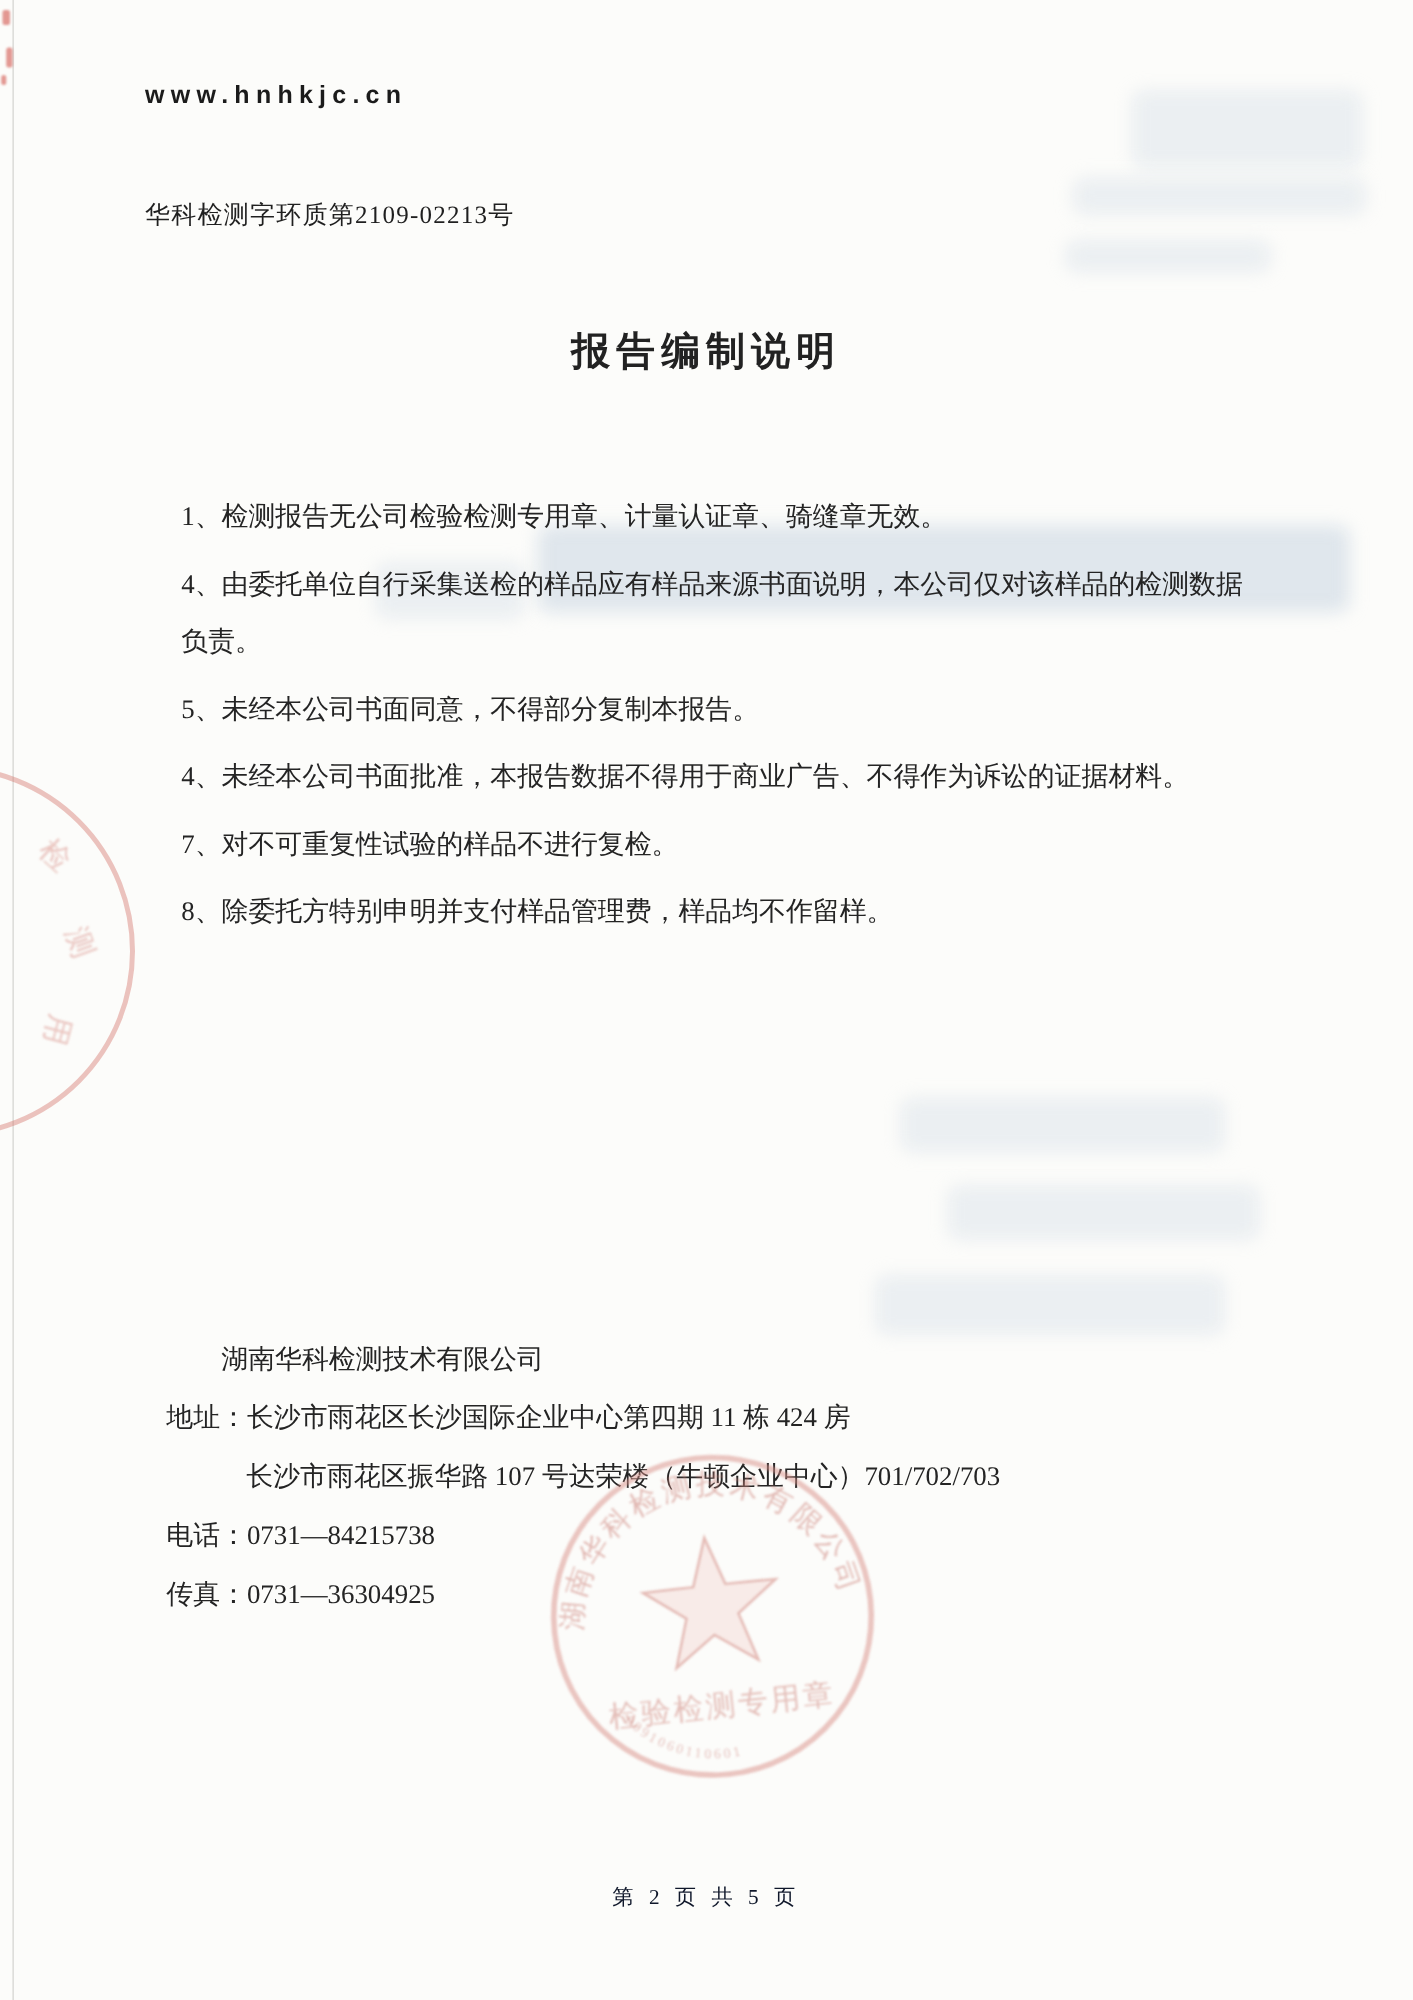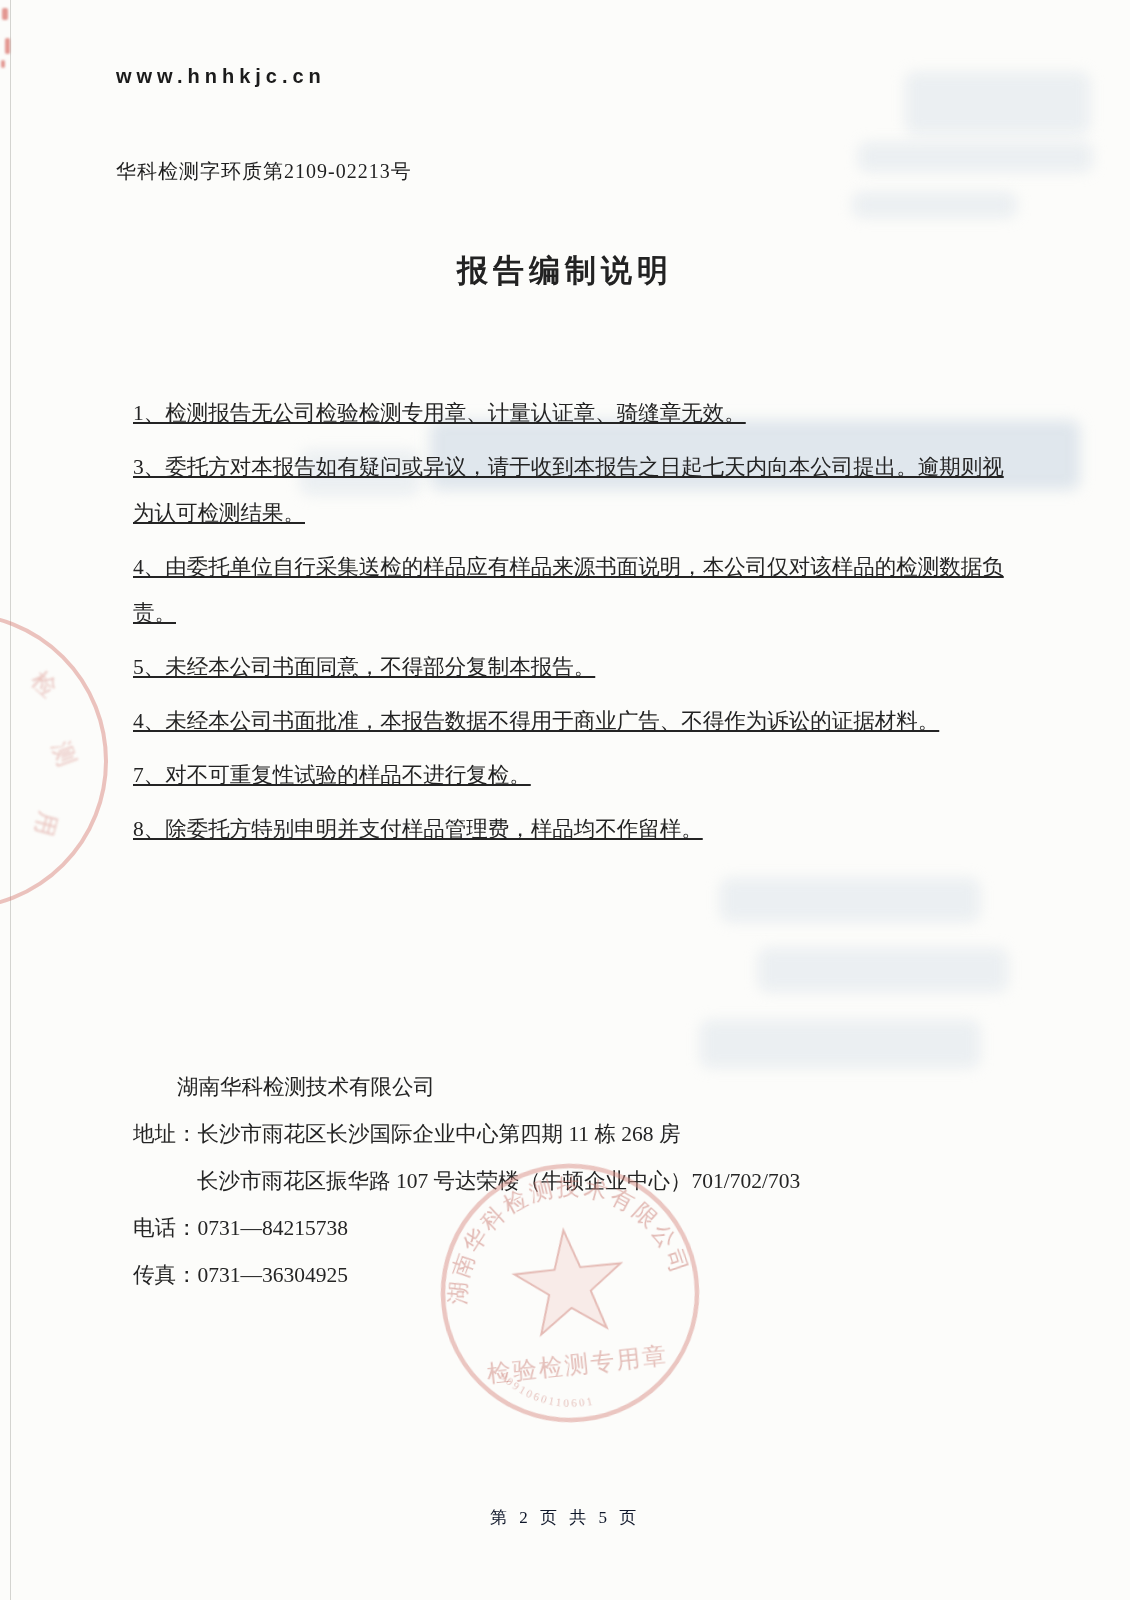--- a/index.html
+++ b/index.html
@@ -23,26 +23,26 @@
   .logo-cn-block{margin-left:16px;}
   .logo-cn{font-size:36px;color:#606060;letter-spacing:7px;line-height:1;margin-top:2px;}
   .logo-sub{font-family:"Liberation Sans","DejaVu Sans",sans-serif;font-size:10px;color:#8d8d8d;letter-spacing:4.5px;margin-top:4px;}
   .website{
     font-family:"Liberation Sans","DejaVu Sans",sans-serif;
     font-weight:bold;font-size:20px;color:#1b1b1b;letter-spacing:5px;margin-top:3px;
   }
   .cert-no{position:absolute;left:116px;top:158px;font-size:20px;color:#1f1f1f;letter-spacing:1px;}
 
   
-  .doc-title{position:absolute;top:250px;left:0;width:100%;text-align:center;
+  .doc-title{position:absolute;top:260px;left:0;width:100%;text-align:center;
     font-size:31px;font-weight:bold;letter-spacing:5px;color:#222;}
 
   
   .notes{position:absolute;left:133px;top:390px;width:880px;font-size:21.5px;line-height:46px;color:#242424;}
-  .notes p{margin:0 0 8px 0;text-decoration:underline;}
+  .notes p{margin:0 0 8px 12px;}
 
   
   .company{position:absolute;left:133px;top:1064px;width:900px;font-size:21.5px;line-height:47px;color:#242424;}
   .company p{margin:0;}
   .co-name{padding-left:44px;}
   .indent2{padding-left:64px;}
 
   
   .page-footer{position:absolute;top:1506px;left:0;width:100%;text-align:center;
     font-size:17px;letter-spacing:4px;color:#0f172a;}
@@ -76,31 +76,30 @@
 
 <div class="logo-wrap">
   <div class="website">www.hnhkjc.cn</div>
 </div>
 <div class="cert-no">华科检测字环质第2109-02213号</div>
 
 <div class="doc-title">报告编制说明</div>
 
 <div class="notes">
   <p>1、检测报告无公司检验检测专用章、计量认证章、骑缝章无效。</p>
-  <p>3、委托方对本报告如有疑问或异议，请于收到本报告之日起七天内向本公司提出。逾期则视为认可检测结果。</p>
   <p>4、由委托单位自行采集送检的样品应有样品来源书面说明，本公司仅对该样品的检测数据负责。</p>
   <p>5、未经本公司书面同意，不得部分复制本报告。</p>
   <p>4、未经本公司书面批准，本报告数据不得用于商业广告、不得作为诉讼的证据材料。</p>
   <p>7、对不可重复性试验的样品不进行复检。</p>
   <p>8、除委托方特别申明并支付样品管理费，样品均不作留样。</p>
 </div>
 
 <div class="company">
   <p class="co-name">湖南华科检测技术有限公司</p>
-  <p><span>地址：</span><span>长沙市雨花区长沙国际企业中心第四期 11 栋 268 房</span></p>
+  <p><span>地址：</span><span>长沙市雨花区长沙国际企业中心第四期 11 栋 424 房</span></p>
   <p class="indent2">长沙市雨花区振华路 107 号达荣楼（牛顿企业中心）701/702/703</p>
   <p><span>电话：</span><span>0731—84215738</span></p>
   <p><span>传真：</span><span>0731—36304925</span></p>
 </div>
 
 <div class="seal-left">
   <span style="left:218px;top:52px;transform:rotate(42deg);">检</span>
   <span style="left:238px;top:122px;transform:rotate(70deg);">测</span>
   <span style="left:220px;top:192px;transform:rotate(105deg);">用</span>
 </div>

